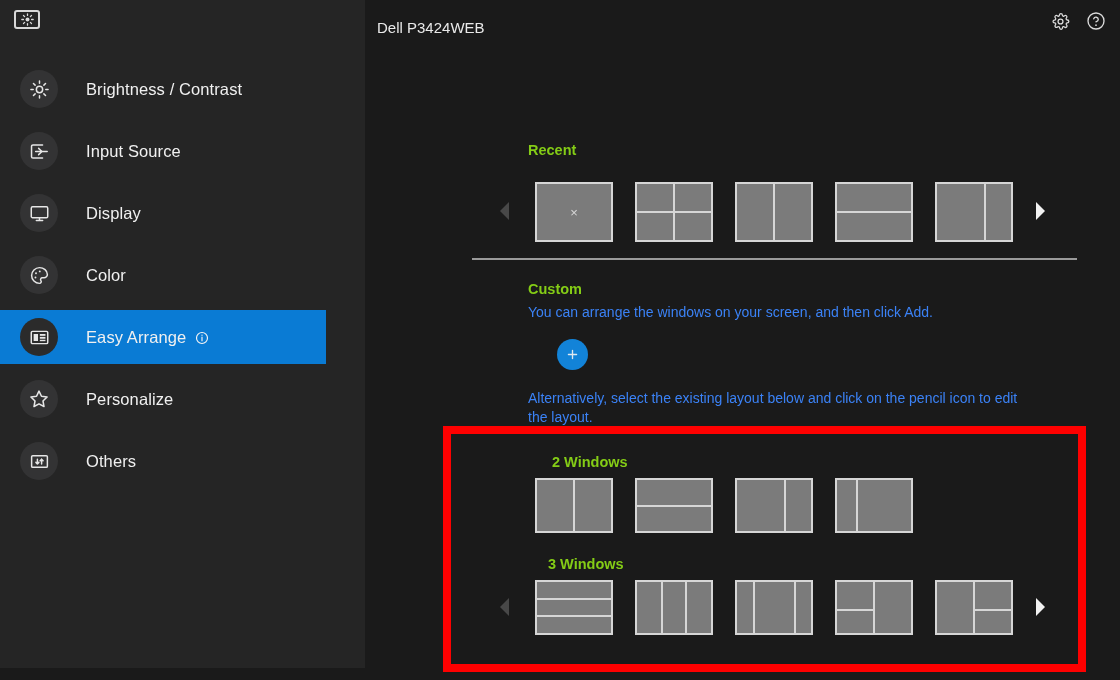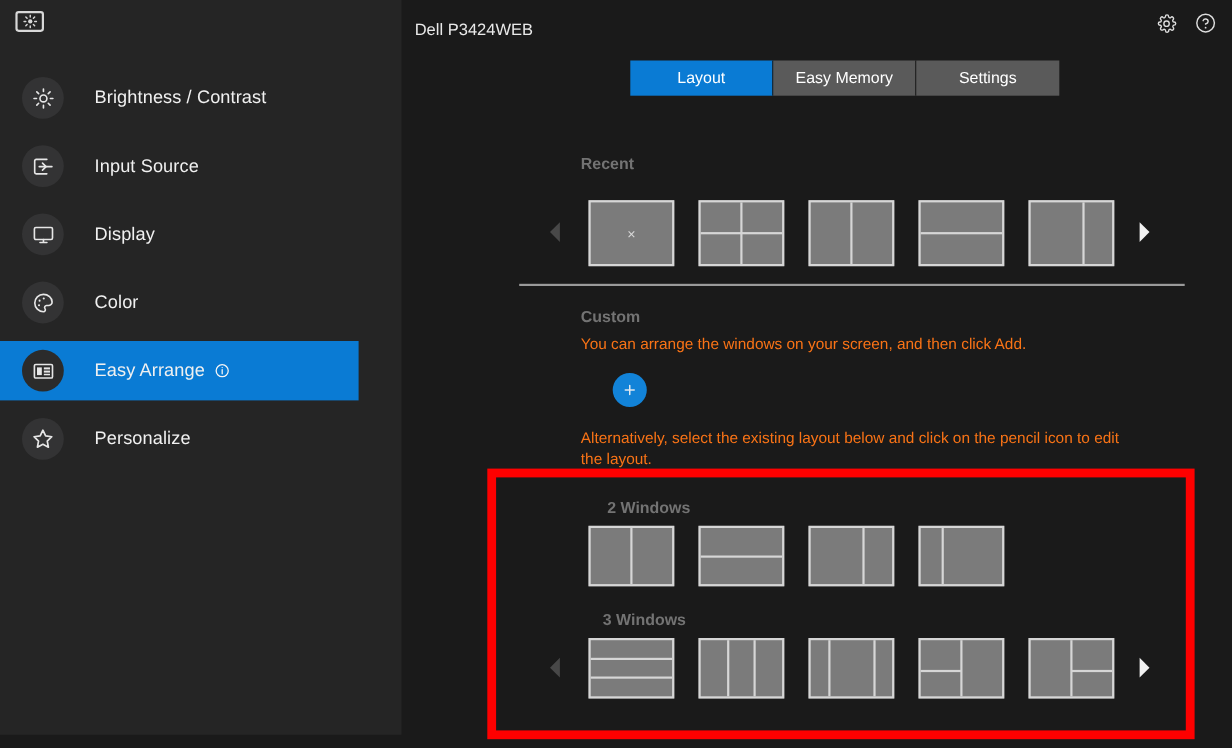--- a/index.html
+++ b/index.html
@@ -70,24 +70,24 @@
     display: flex; align-items: center; justify-content: center;
     background: #5a5a5a; color: #fff; font-size: 14.5px;
     border-right: 1px solid #1a1a1a; cursor: pointer;
     min-width: 130px;
   }
   .tab:last-child { border-right: none; }
   .tab.active { background: #0a7bd4; }
 
   
   .sec-title {
-    position: absolute; font-size: 14.5px; font-weight: bold; color: #737373;
+    position: absolute; font-size: 14.5px; font-weight: bold; color: #84cc16;
   }
   .sec-text {
-    position: absolute; font-size: 14px; color: #f97316; line-height: 1.35;
+    position: absolute; font-size: 14px; color: #3b82f6; line-height: 1.35;
   }
   #divider {
     position: absolute; left: 472px; top: 258px; width: 605px; height: 2px;
     background: #9a9a9a;
   }
 
   
   .thumb {
     position: relative;
     background: #7b7b7b;
@@ -200,20 +200,30 @@
 
       <div class="nav-item">
         <span class="nav-icon">
           <svg width="22" height="22" viewBox="0 0 24 24" fill="none" stroke="#e6e6e6" stroke-width="1.7" stroke-linejoin="round">
             <path d="M12 3.4l2.7 5.6 6.1.85-4.45 4.3 1.08 6.05L12 17.35 6.57 20.2l1.08-6.05L3.2 9.85l6.1-.85z"></path>
           </svg>
         </span>
         <span class="nav-label">Personalize</span>
       </div>
 
+      <div class="nav-item">
+        <span class="nav-icon">
+          <svg width="21" height="21" viewBox="0 0 24 24" fill="none" stroke="#e6e6e6" stroke-width="1.7" stroke-linecap="round" stroke-linejoin="round">
+            <rect x="3" y="5.4" width="18" height="13.2" rx="1.3"></rect>
+            <path d="M9.6 9.4v5.4M9.6 14.8l-1.7-1.8M9.6 14.8l1.7-1.8"></path>
+            <path d="M14.4 14.8V9.4M14.4 9.4l-1.7 1.8M14.4 9.4l1.7 1.8"></path>
+          </svg>
+        </span>
+        <span class="nav-label">Others</span>
+      </div>
 
     </div>
   </div>
 
   <div id="monitor-title">Dell P3424WEB</div>
 
   <div id="header-icons">
     <span class="hdr-icon">
       <svg width="19" height="19" viewBox="0 0 24 24" fill="none" stroke="#dcdcdc" stroke-width="1.6">
         <circle cx="12" cy="12" r="3.1"></circle>
@@ -222,25 +232,20 @@
     </span>
     <span class="hdr-icon">
       <svg width="20" height="20" viewBox="0 0 24 24" fill="none" stroke="#dcdcdc" stroke-width="1.6">
         <circle cx="12" cy="12" r="9.6"></circle>
         <path d="M9.3 9.3a2.8 2.8 0 0 1 5.44.93c0 1.87-2.8 2.8-2.8 2.8" stroke-linecap="round"></path>
         <circle cx="12" cy="17" r="1" fill="#dcdcdc" stroke="none"></circle>
       </svg>
     </span>
   </div>
 
-  <div id="tabs">
-    <div class="tab active">Layout</div>
-    <div class="tab">Easy Memory</div>
-    <div class="tab">Settings</div>
-  </div>
 
   <div class="sec-title" style="left:528px; top:142px;">Recent</div>
 
   <span class="arrow" style="position:absolute; left:499px; top:201px;">
     <svg width="11" height="20" viewBox="0 0 11 20">
         <path d="M10 1 1 10l9 9z" fill="#484848"></path>
       </svg>
   </span>
   <span class="arrow" style="position:absolute; left:1035px; top:201px;">
     <svg width="11" height="20" viewBox="0 0 11 20">

